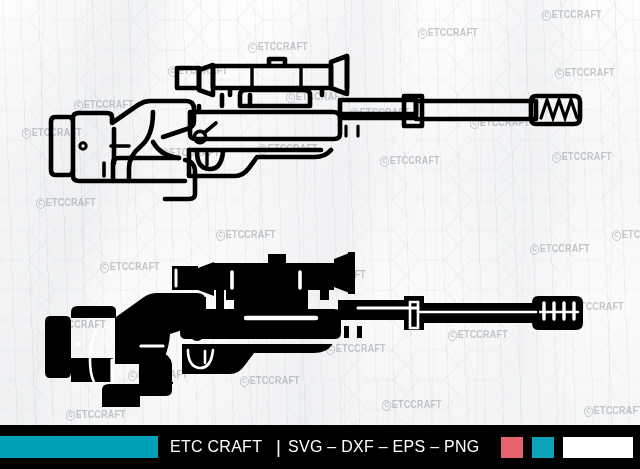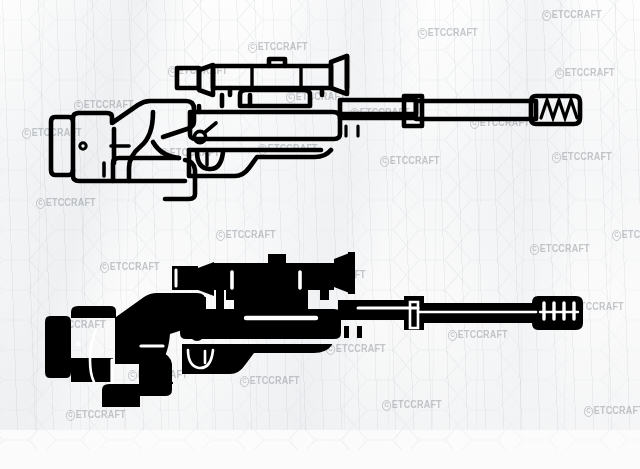--- a/index.html
+++ b/index.html
@@ -284,14 +284,25 @@
       <path d="M544,303 l0,16" stroke-width="3.4"></path>
       <path d="M554,303 l0,16" stroke-width="3.4"></path>
       <path d="M564,303 l0,16" stroke-width="3.4"></path>
       <path d="M574,303 l0,16" stroke-width="3.4"></path>
       <path d="M540,312 l38,0" stroke-width="2.4"></path>
       <circle cx="78" cy="344" r="2.4" fill="#ffffff" stroke="none"></circle>
       <path d="M410,302 l8,0 l0,26 l-8,0 z" stroke-width="2.6"></path>
     </g>
   </svg>
 
+  <div class="footer">
+    <div class="footer-inner">
+      <div class="bar-teal-left"></div>
+      <div class="foot-text">ETC CRAFT</div>
+      <div class="foot-sep">|</div>
+      <div class="foot-text" style="margin-left:0;">SVG – DXF – EPS – PNG</div>
+      <div class="sw sw-pink"></div>
+      <div class="sw sw-teal"></div>
+      <div class="bar-white-right"></div>
+    </div>
+  </div>
 
 </div>
 
 </body></html>

